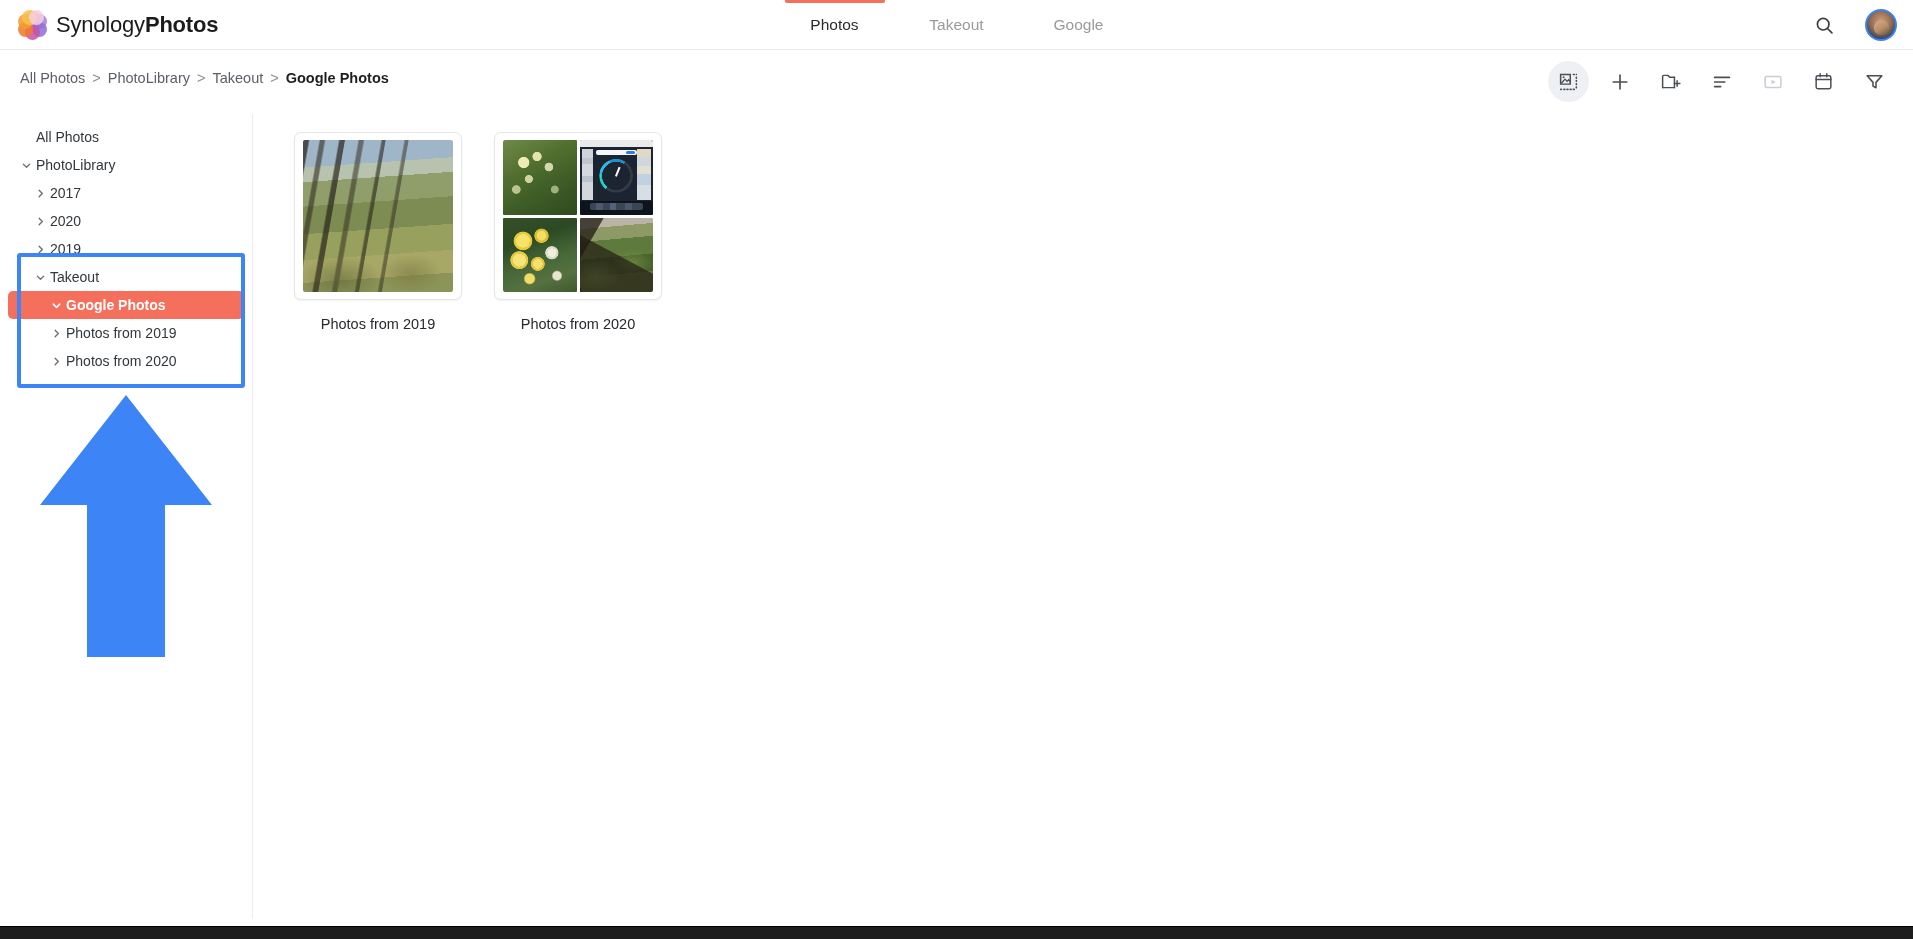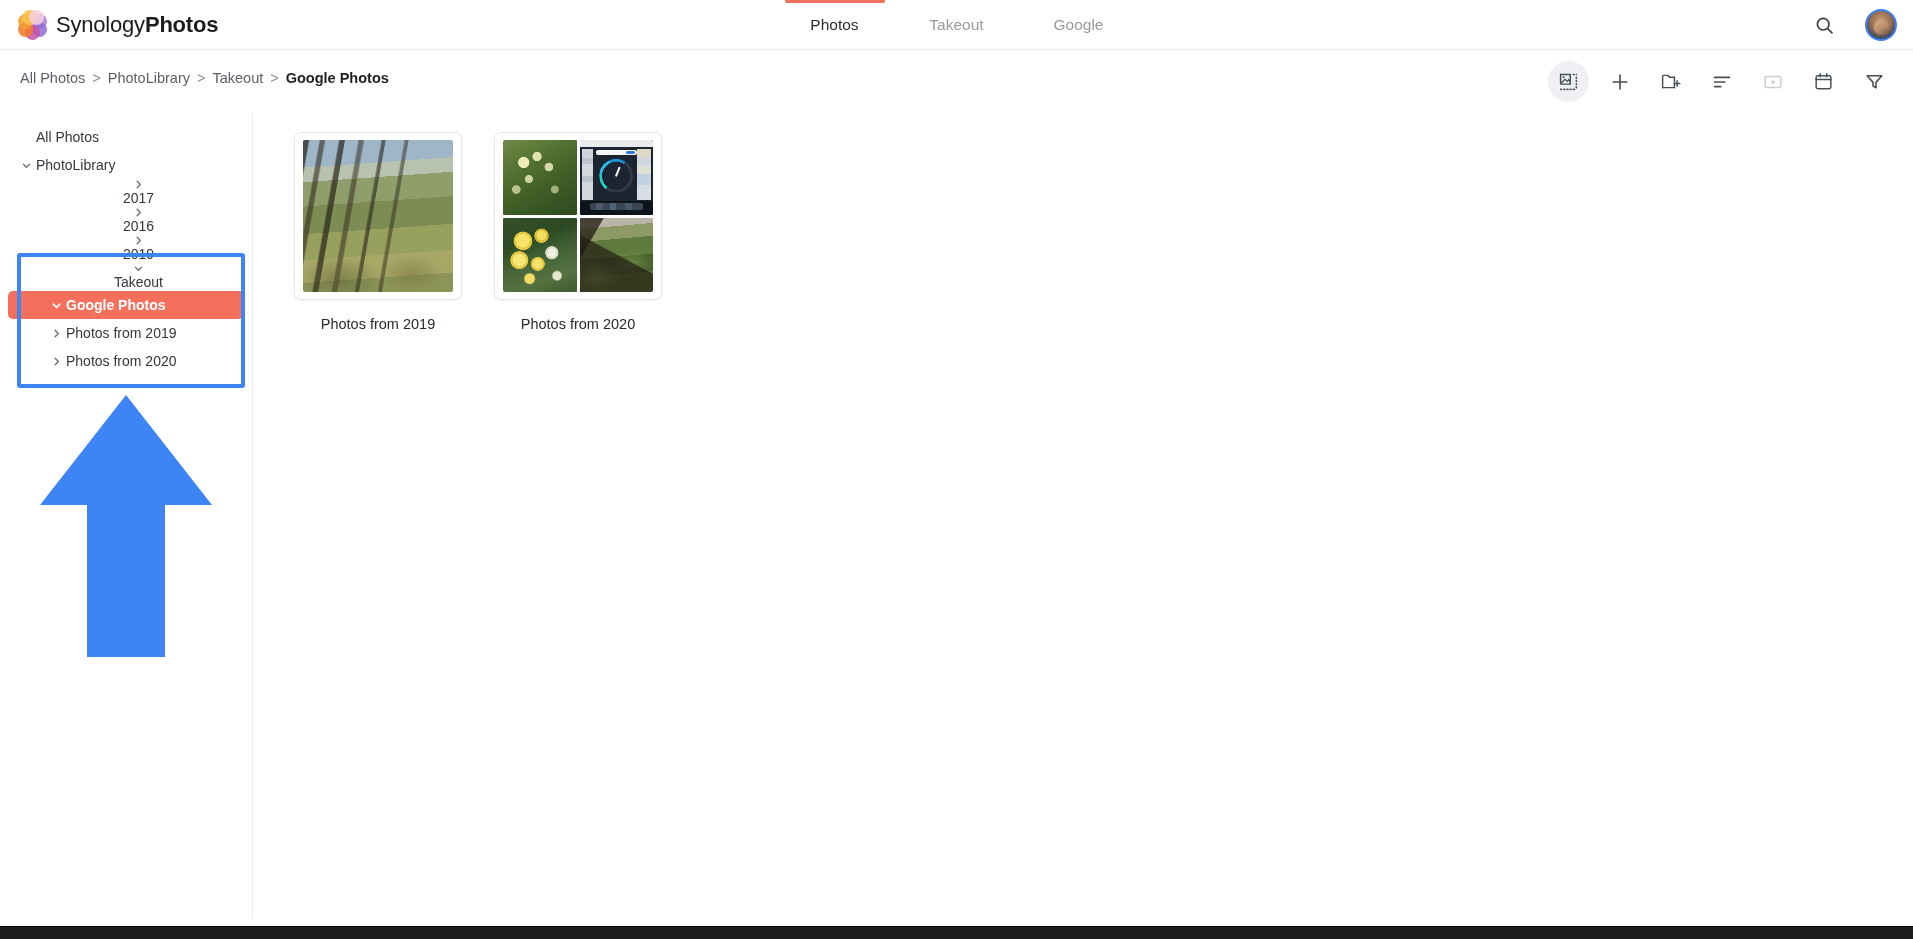--- a/index.html
+++ b/index.html
@@ -178,21 +178,21 @@
     width: 17px;
     flex: 0 0 auto;
     display: flex; align-items: center; justify-content: center;
     color: #6a7078;
   }
   .tree-node.selected .twisty { color: #ffffff; }
   .node-label { padding-left: 1px; }
 
   .lvl0 { padding-left: 10px; }
   .lvl1 { padding-left: 10px; }
-  .lvl2 { padding-left: 24px; flex-direction: column; }
+  .lvl2 { padding-left: 24px; }
   .lvl3 { padding-left: 40px; }
 
   
   .anno-box {
     position: absolute;
     left: 17px; top: 253px;
     width: 228px; height: 135px;
     border: 4px solid #3d85f7;
     border-radius: 3px;
     pointer-events: none;
@@ -499,21 +499,21 @@
         </span>
         <span class="node-label">2017</span>
       </div>
 
       <div class="tree-node lvl2">
         <span class="twisty">
           <svg width="11" height="11" viewBox="0 0 12 12" fill="none" stroke="currentColor" stroke-width="1.5" stroke-linecap="round" stroke-linejoin="round">
               <path d="M4.5 2.5 8 6l-3.5 3.5"></path>
             </svg>
         </span>
-        <span class="node-label">2016</span>
+        <span class="node-label">2020</span>
       </div>
 
       <div class="tree-node lvl2">
         <span class="twisty">
           <svg width="11" height="11" viewBox="0 0 12 12" fill="none" stroke="currentColor" stroke-width="1.5" stroke-linecap="round" stroke-linejoin="round">
               <path d="M4.5 2.5 8 6l-3.5 3.5"></path>
             </svg>
         </span>
         <span class="node-label">2019</span>
       </div>

